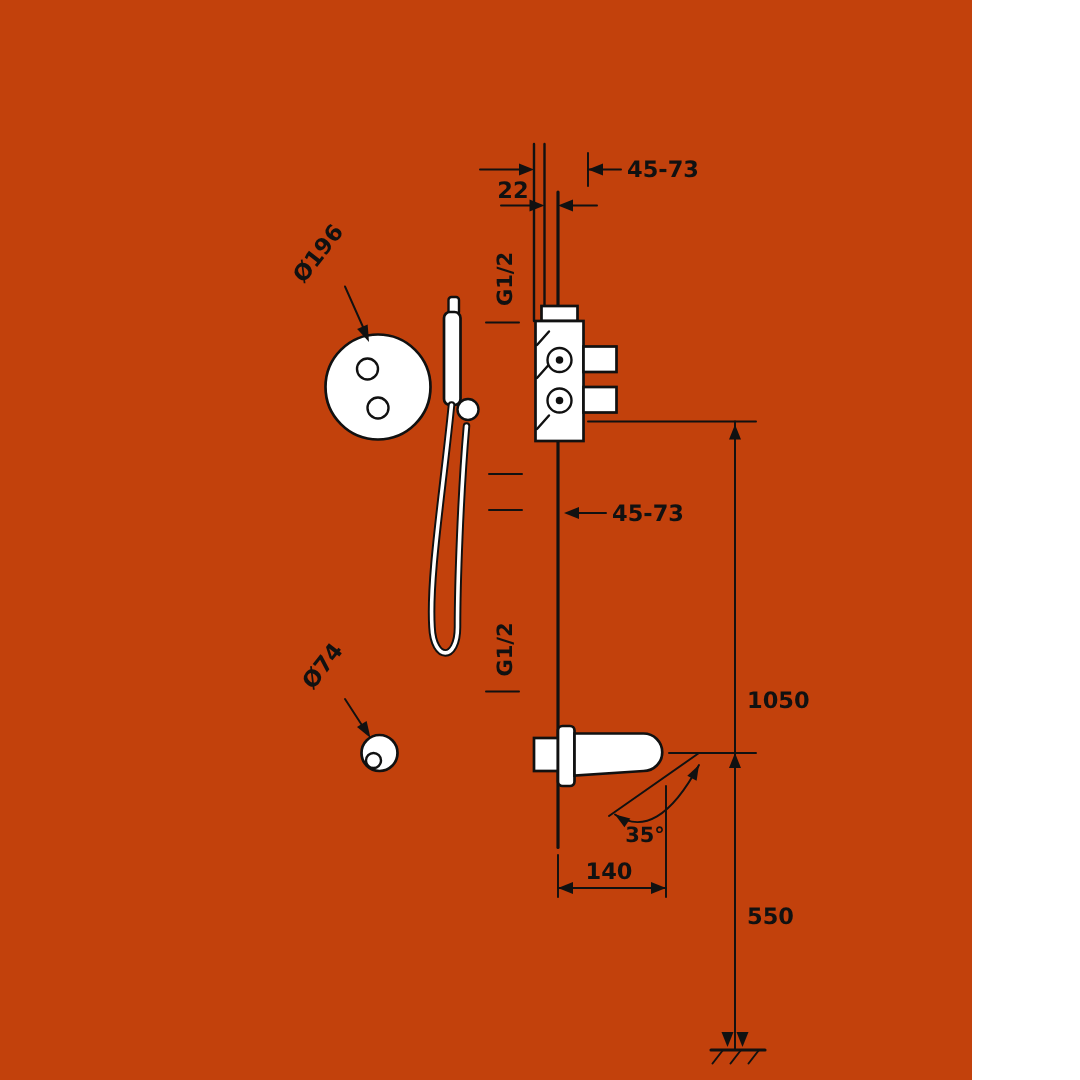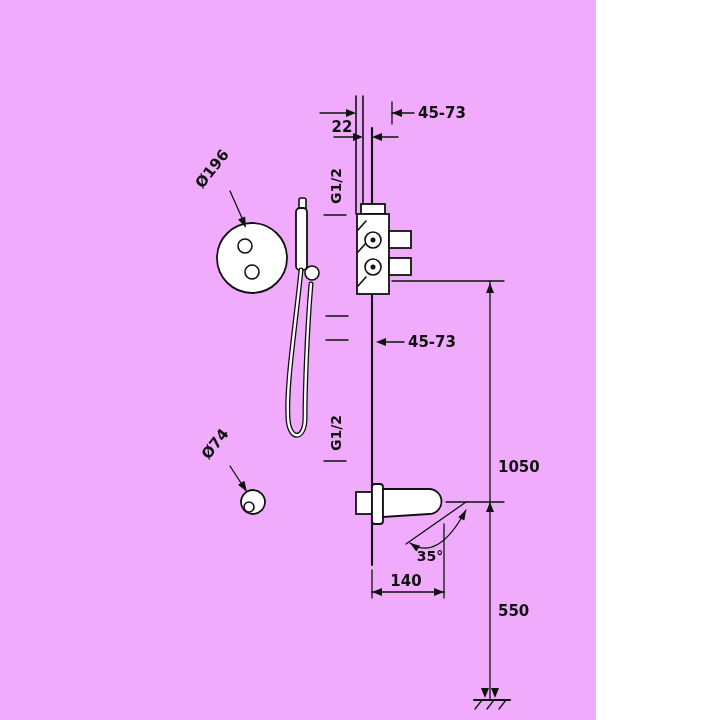--- a/index.html
+++ b/index.html
@@ -1,16 +1,16 @@
 <!DOCTYPE html>
 <html><head>
 <meta charset="utf-8">
 <style>
   html,body{margin:0;padding:0;background:#fff;}
-  .stage{width:596px;height:720px;background:#f0abfc;position:relative;overflow:hidden;text-decoration:underline;}
+  .stage{width:648px;height:720px;background:#c2410c;position:relative;overflow:hidden;text-decoration:underline;}
   svg{display:block;}
   .st  {stroke:#111;stroke-width:1.6;fill:none;stroke-linecap:round;}
   .st2 {stroke:#111;stroke-width:2.1;fill:none;stroke-linecap:round;}
   .dim {stroke:#111;stroke-width:1.3;fill:none;stroke-linecap:round;}
   .cw  {stroke:#111;stroke-width:1.8;fill:#fff;}
   .cwt {stroke:#111;stroke-width:1.6;fill:#fff;}
   .arrow{fill:#111;stroke:none;}
   .dot {fill:#111;stroke:none;}
   .hoseA{stroke:#111;stroke-width:5;fill:none;stroke-linecap:round;}
   .hoseB{stroke:#fff;stroke-width:2.4;fill:none;stroke-linecap:round;}

